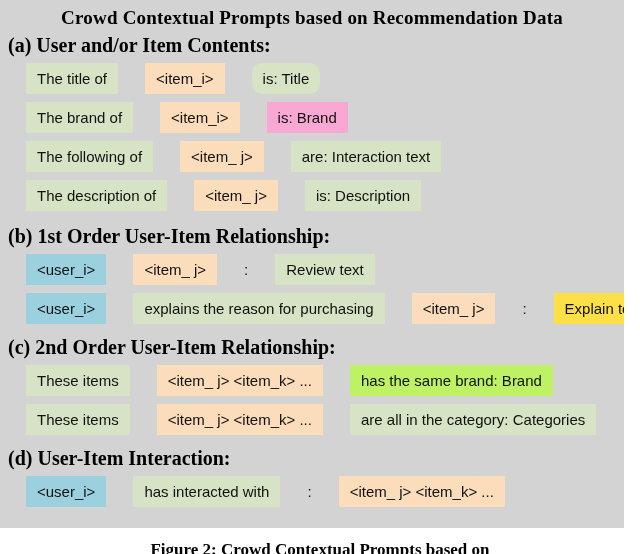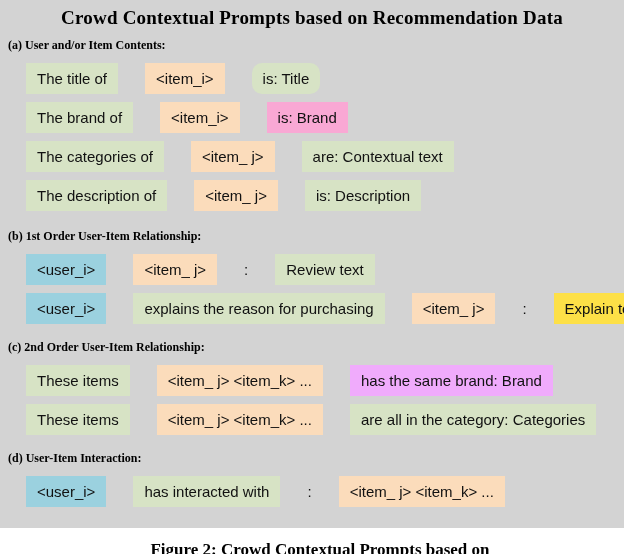--- a/index.html
+++ b/index.html
@@ -30,21 +30,21 @@
     color: #000000;
     letter-spacing: 0.2px;
   }
   .section { margin-top: 14px; }
   .section.first { margin-top: 7px; }
   .section.b { margin-top: 16px; }
   .section-heading {
     margin-left: 8px;
     font-family: "Liberation Serif", serif;
     font-weight: bold;
-    font-size: 12px;
+    font-size: 20px;
     line-height: 19px;
     color: #000000;
   }
   .prompt-row {
     display: flex;
     align-items: center;
     margin: 8px 0 0 26px;
     gap: 27px;
     font-family: "Liberation Sans", sans-serif;
     font-size: 15px;
@@ -82,23 +82,23 @@
           <span class="token text" style="background: rgb(215, 227, 197);">The title of</span>
           <span class="token item" style="background: rgb(251, 220, 187);">&lt;item_i&gt;</span>
           <span class="token text" style="background: rgb(215, 227, 197); border-radius: 10px;">is: Title</span>
         </div>
         <div class="prompt-row">
           <span class="token text" style="background: rgb(215, 227, 197);">The brand of</span>
           <span class="token item" style="background: rgb(251, 220, 187);">&lt;item_i&gt;</span>
           <span class="token text" style="background: #f9a8d4;">is: Brand</span>
         </div>
         <div class="prompt-row">
-          <span class="token text" style="background: rgb(215, 227, 197);">The categories of</span>
+          <span class="token text" style="background: rgb(215, 227, 197);">The following of</span>
           <span class="token item" style="background: rgb(251, 220, 187);">&lt;item_ j&gt;</span>
-          <span class="token text" style="background: rgb(215, 227, 197);">are: Contextual text</span>
+          <span class="token text" style="background: rgb(215, 227, 197);">are: Interaction text</span>
         </div>
         <div class="prompt-row">
           <span class="token text" style="background: rgb(215, 227, 197);">The description of</span>
           <span class="token item" style="background: rgb(251, 220, 187);">&lt;item_ j&gt;</span>
           <span class="token text" style="background: rgb(215, 227, 197);">is: Description</span>
         </div>
       </div>
       <div class="section b">
         <div class="section-heading">(b) 1st Order User-Item Relationship:</div>
         <div class="prompt-row">
@@ -113,21 +113,21 @@
           <span class="token item" style="background: rgb(251, 220, 187);">&lt;item_ j&gt;</span>
           <span class="token plain">:</span>
           <span class="token text" style="background: #fde047;">Explain text</span>
         </div>
       </div>
       <div class="section c">
         <div class="section-heading">(c) 2nd Order User-Item Relationship:</div>
         <div class="prompt-row">
           <span class="token text" style="background: rgb(215, 227, 197);">These items</span>
           <span class="token item" style="background: rgb(251, 220, 187);">&lt;item_ j&gt; &lt;item_k&gt; ...</span>
-          <span class="token text" style="background: #f0abfc;">has the same brand: Brand</span>
+          <span class="token text" style="background: #bef264;">has the same brand: Brand</span>
         </div>
         <div class="prompt-row">
           <span class="token text" style="background: rgb(215, 227, 197);">These items</span>
           <span class="token item" style="background: rgb(251, 220, 187);">&lt;item_ j&gt; &lt;item_k&gt; ...</span>
           <span class="token text" style="background: rgb(215, 227, 197);">are all in the category: Categories</span>
         </div>
       </div>
       <div class="section d">
         <div class="section-heading">(d) User-Item Interaction:</div>
         <div class="prompt-row">

